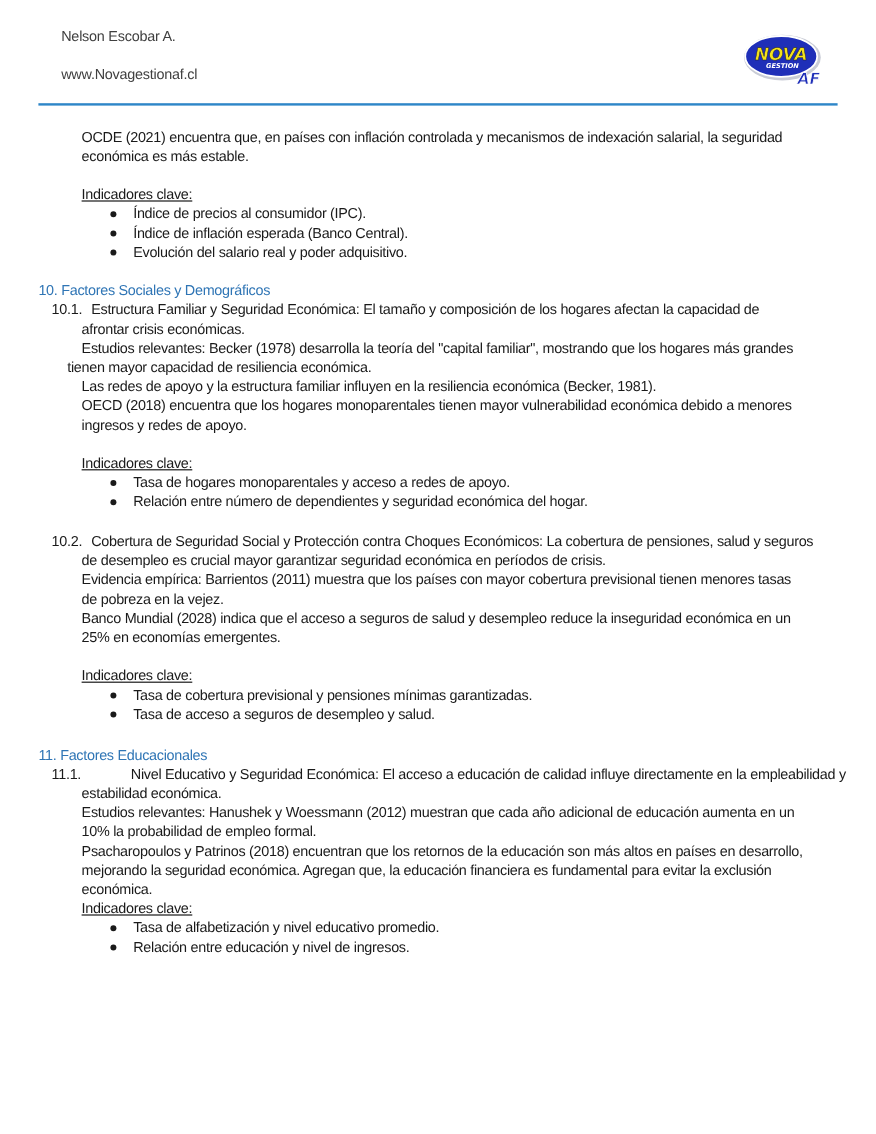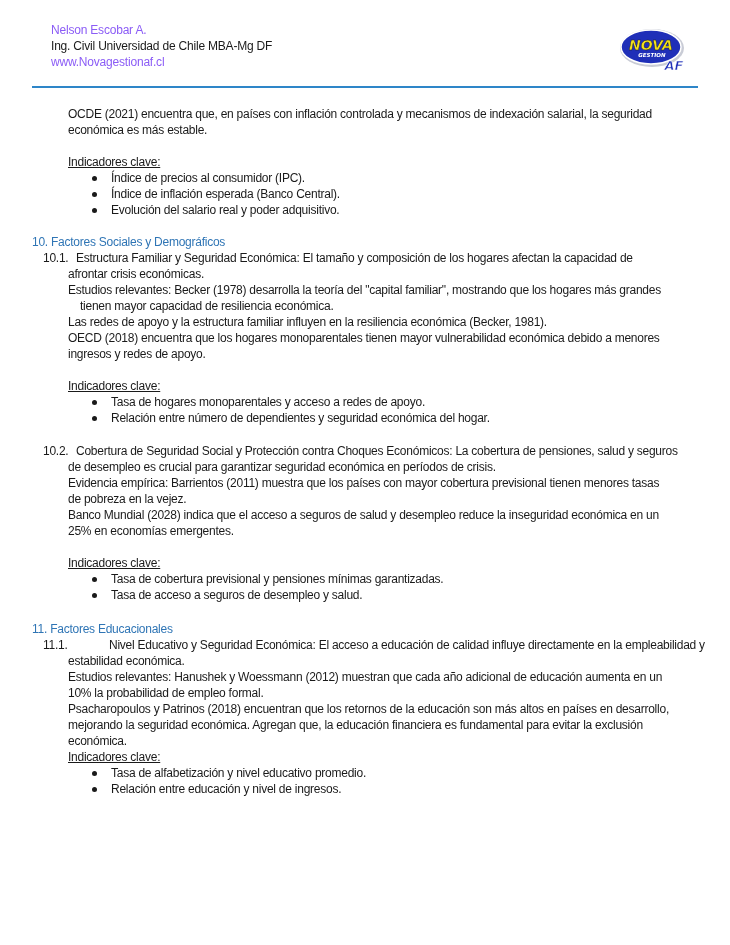--- a/index.html
+++ b/index.html
@@ -1,35 +1,34 @@
 <!DOCTYPE html>
 <html><head>
 <meta charset="utf-8">
 <style>
   html, body { margin: 0; padding: 0; background: #ffffff; }
   body { width: 730px; height: 945px; position: relative; overflow: hidden;
          font-family: "Liberation Sans", sans-serif; color: #1a1a1a; }
   .header { position: absolute; left: 0; top: 0; width: 730px; height: 92px; }
   .hdr-line { position: absolute; font-size: 12px; letter-spacing: -0.2px; line-height: 16px; }
-  .blue { color: #8b5cf6; }
+  .blue { color: #404040; }
   .rule { position: absolute; left: 32px; top: 86px; width: 666px; height: 2px; background: #2e86c8; }
   .logo { position: absolute; left: 618px; top: 26px; width: 74px; height: 50px; }
 
   .page { position: absolute; left: 0; top: 0; width: 730px; }
   .line { position: absolute; font-size: 12px; line-height: 16px; letter-spacing: -0.25px; white-space: nowrap; }
   .ul { text-decoration: underline; }
   .heading { color: #2f75b5; }
   .bullet-dot { position: absolute; width: 5px; height: 5px; border-radius: 50%; background: #1a1a1a; }
 </style>
 </head>
 <body>
 
 <div class="header">
   <div class="hdr-line blue" style="left:51px;top:22px;">Nelson Escobar A.</div>
-  <div class="hdr-line" style="left:51px;top:38px;">Ing. Civil Universidad de Chile MBA-Mg DF</div>
   <div class="hdr-line blue" style="left:51px;top:54px;">www.Novagestionaf.cl</div>
 
   <svg class="logo" viewBox="0 0 74 50">
     <ellipse cx="34" cy="22" rx="32" ry="19" fill="#c9ccd6"></ellipse>
     <ellipse cx="33" cy="21" rx="30" ry="17" fill="#1f2fb8" stroke="#ffffff" stroke-width="1.5"></ellipse>
     <text x="33" y="24" text-anchor="middle" font-family="DejaVu Sans, sans-serif" font-weight="bold" font-style="italic" font-size="14" fill="#f3e21b" stroke="#222" stroke-width="0.4">NOVA</text>
     <text x="34" y="31" text-anchor="middle" font-family="DejaVu Sans, sans-serif" font-weight="bold" font-style="italic" font-size="5.5" fill="#ffffff">GESTION</text>
     <text x="56" y="44" text-anchor="middle" font-family="DejaVu Sans, sans-serif" font-weight="bold" font-style="italic" font-size="13" fill="#1f2fb8" stroke="#ffffff" stroke-width="0.6">AF</text>
   </svg>
 
@@ -47,33 +46,33 @@
   <div class="line" style="left:111px;top:186px;">Índice de inflación esperada (Banco Central).</div>
   <div class="bullet-dot" style="left:92px;top:208px;"></div>
   <div class="line" style="left:111px;top:202px;">Evolución del salario real y poder adquisitivo.</div>
 
   <div class="line heading" style="left:32px;top:234px;">10.  Factores Sociales y Demográficos</div>
 
   <div class="line" style="left:43px;top:250px;">10.1.</div>
   <div class="line" style="left:76px;top:250px;">Estructura Familiar y Seguridad Económica: El tamaño y composición de los hogares afectan la capacidad de</div>
   <div class="line" style="left:68px;top:266px;text-align:center;">afrontar crisis económicas.</div>
   <div class="line" style="left:68px;top:282px;">Estudios relevantes: Becker (1978) desarrolla la teoría del "capital familiar", mostrando que los hogares más grandes</div>
-  <div class="line" style="left:80px;top:298px;">tienen mayor capacidad de resiliencia económica.</div>
+  <div class="line" style="left:56px;top:298px;">tienen mayor capacidad de resiliencia económica.</div>
   <div class="line" style="left:68px;top:314px;text-align:right;">Las redes de apoyo y la estructura familiar influyen en la resiliencia económica (Becker, 1981).</div>
   <div class="line" style="left:68px;top:330px;">OECD (2018) encuentra que los hogares monoparentales tienen mayor vulnerabilidad económica debido a menores</div>
   <div class="line" style="left:68px;top:346px;">ingresos y redes de apoyo.</div>
   <div class="line ul" style="left:68px;top:378px;">Indicadores clave:</div>
   <div class="bullet-dot" style="left:92px;top:400px;"></div>
   <div class="line" style="left:111px;top:394px;">Tasa de hogares monoparentales y acceso a redes de apoyo.</div>
   <div class="bullet-dot" style="left:92px;top:416px;"></div>
   <div class="line" style="left:111px;top:410px;">Relación entre número de dependientes y seguridad económica del hogar.</div>
 
   <div class="line" style="left:43px;top:443px;">10.2.</div>
   <div class="line" style="left:76px;top:443px;">Cobertura de Seguridad Social y Protección contra Choques Económicos: La cobertura de pensiones, salud y seguros</div>
-  <div class="line" style="left:68px;top:459px;">de desempleo es crucial para garantizar seguridad económica en períodos de crisis.</div>
+  <div class="line" style="left:68px;top:459px;">de desempleo es crucial mayor garantizar seguridad económica en períodos de crisis.</div>
   <div class="line" style="left:68px;top:475px;text-align:center;">Evidencia empírica: Barrientos (2011) muestra que los países con mayor cobertura previsional tienen menores tasas</div>
   <div class="line" style="left:68px;top:491px;">de pobreza en la vejez.</div>
   <div class="line" style="left:68px;top:507px;">Banco Mundial (2028) indica que el acceso a seguros de salud y desempleo reduce la inseguridad económica en un</div>
   <div class="line" style="left:68px;top:523px;">25% en economías emergentes.</div>
   <div class="line ul" style="left:68px;top:555px;">Indicadores clave:</div>
   <div class="bullet-dot" style="left:92px;top:577px;"></div>
   <div class="line" style="left:111px;top:571px;">Tasa de cobertura previsional y pensiones mínimas garantizadas.</div>
   <div class="bullet-dot" style="left:92px;top:593px;"></div>
   <div class="line" style="left:111px;top:587px;">Tasa de acceso a seguros de desempleo y salud.</div>
 

